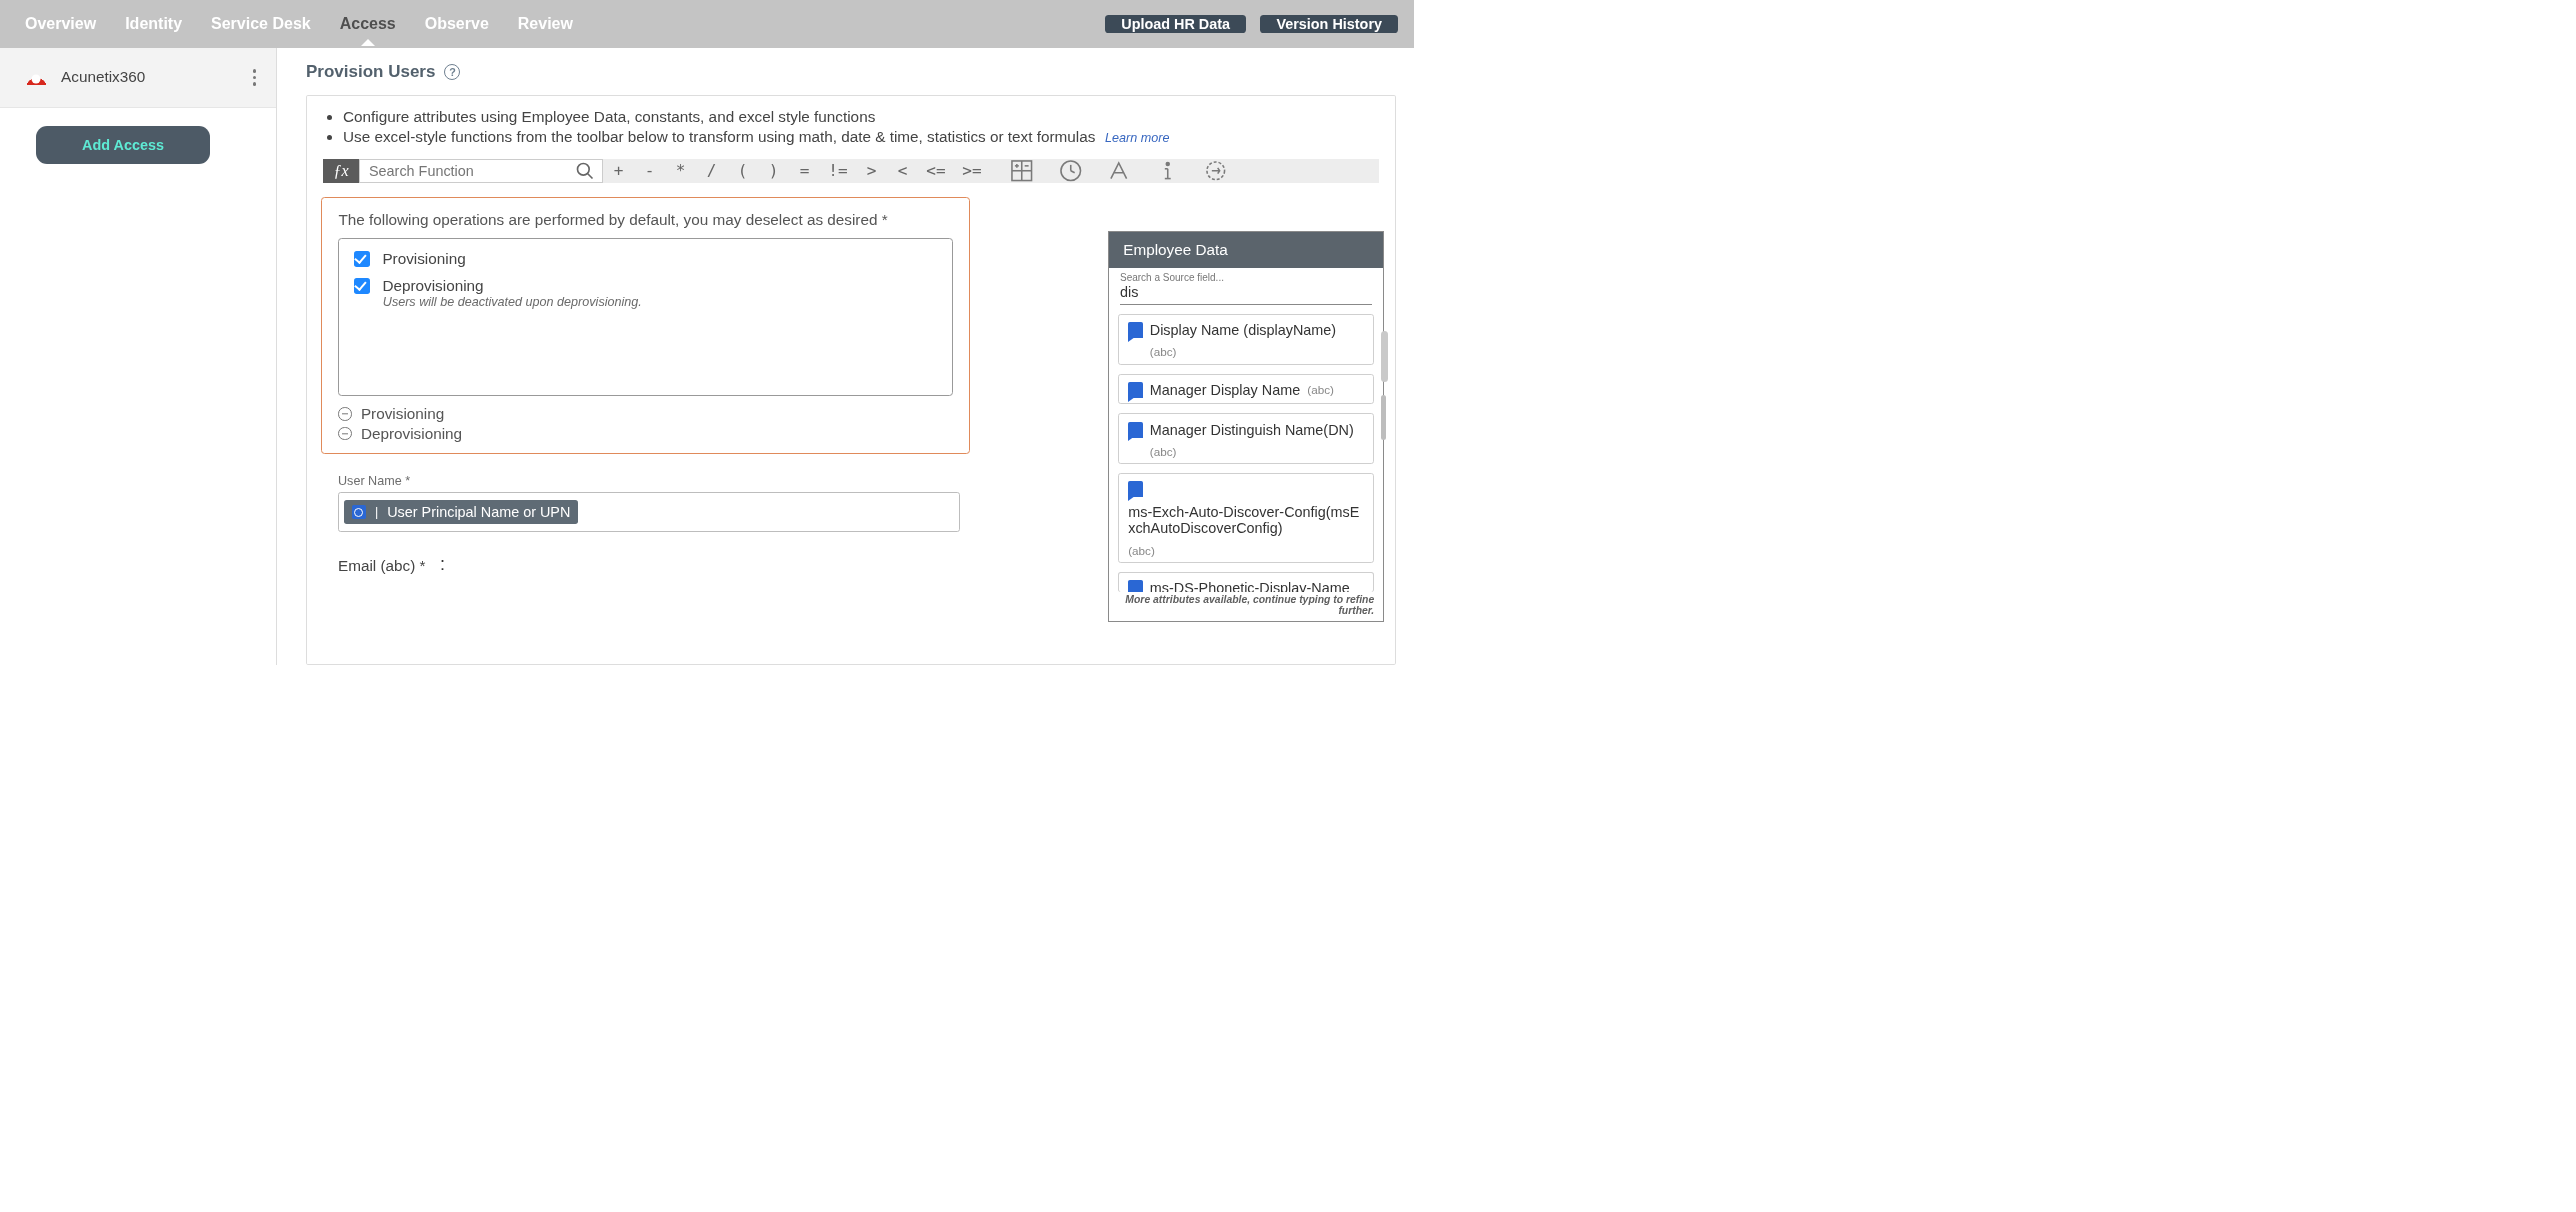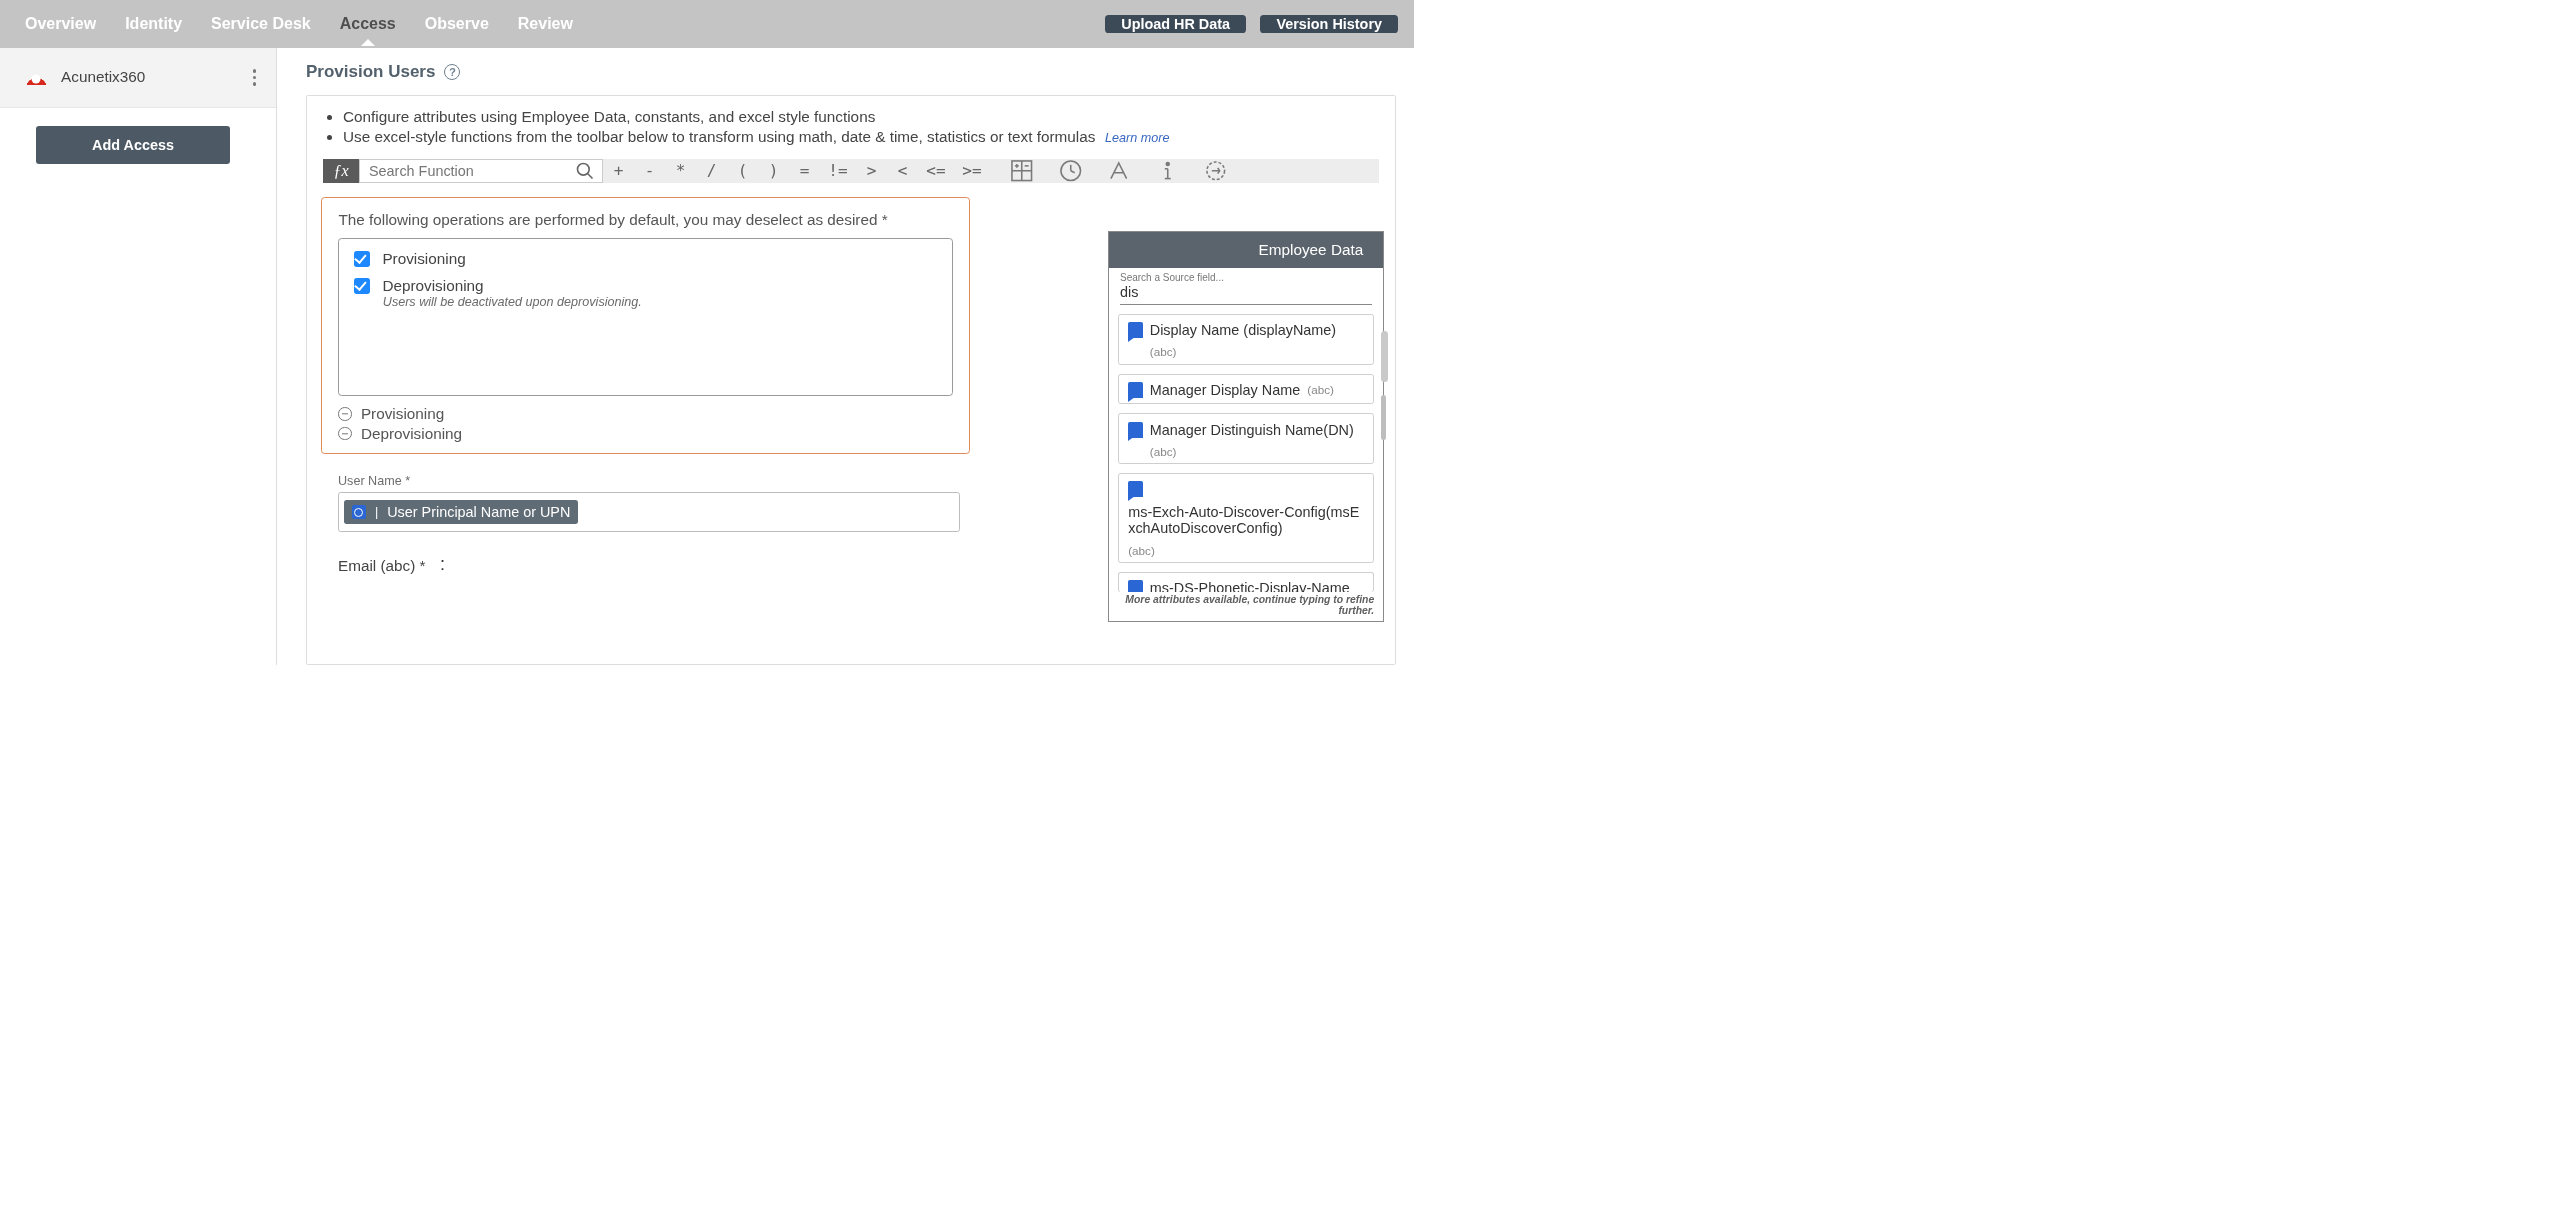--- a/index.html
+++ b/index.html
@@ -82,23 +82,23 @@
   }
   .app-logo::after{
     content:""; position:absolute; left:50%; top:60%; transform:translate(-50%,-50%);
     width:9px; height:9px; background:#fff; border-radius:50%;
   }
   .app-name { flex:1; font-size: 15.3px; color:#444; }
   .kebab { width: 3.6px; display:flex; flex-direction:column; gap:2.7px; cursor:pointer; padding: 5.4px 7.2px;}
   .kebab span{ width:3.6px; height:3.6px; background:#777; border-radius:50%; }
   .add-access-wrap { padding: 18px 36px; }
   .add-access-btn {
-    width: 194px;
+    width: 174px;
     background: #4d5a66;
-    color: #ffffff; border:none; border-radius:3px;
+    color: #5eead4; border:none; border-radius:11px;
     padding: 10.8px 0; font-size:14.4px; font-weight:600; cursor:pointer;
   }
 
   
   .main { flex:1; display:flex; flex-direction:column; overflow:hidden; }
   .page-title-row {
     display:flex; align-items:center; gap:9px;
     padding: 14.4px 0 12.6px 29px;
   }
   .page-title { font-size:17px; font-weight:700; color:#53616d; }
@@ -190,21 +190,21 @@
   .email-colon { font-size:18px; color:#333; padding-bottom:1.8px;}
 
   
   .emp-panel {
     position:absolute; right:10.8px; top:135px; width:276px;
     border:0.9px solid #8a8a8a;
     background:#fff;
     display:flex; flex-direction:column;
   }
   .emp-header {
-    background:#5b646c; color:#fff; font-size:15.3px; padding:9px 20px;text-align:right;
+    background:#5b646c; color:#fff; font-size:15.3px; padding:9px 14px;
   }
   .emp-search-wrap { padding:3.6px 10.8px 0 10.8px; }
   .emp-search-label { font-size:10px; color:#777; }
   .emp-search-input {
     width:100%; border:none; border-bottom:0.9px solid #888; outline:none;
     font-size:14.4px; padding:1.8px 0 3.6px 0; color:#333;
   }
   .emp-list { padding:9px 9px 0 9px; position:relative;}
   .emp-item {
     border:0.9px solid #cfcfcf; border-radius:2.7px; padding:7.2px 9px 5.4px 9px; margin-bottom:9px;

